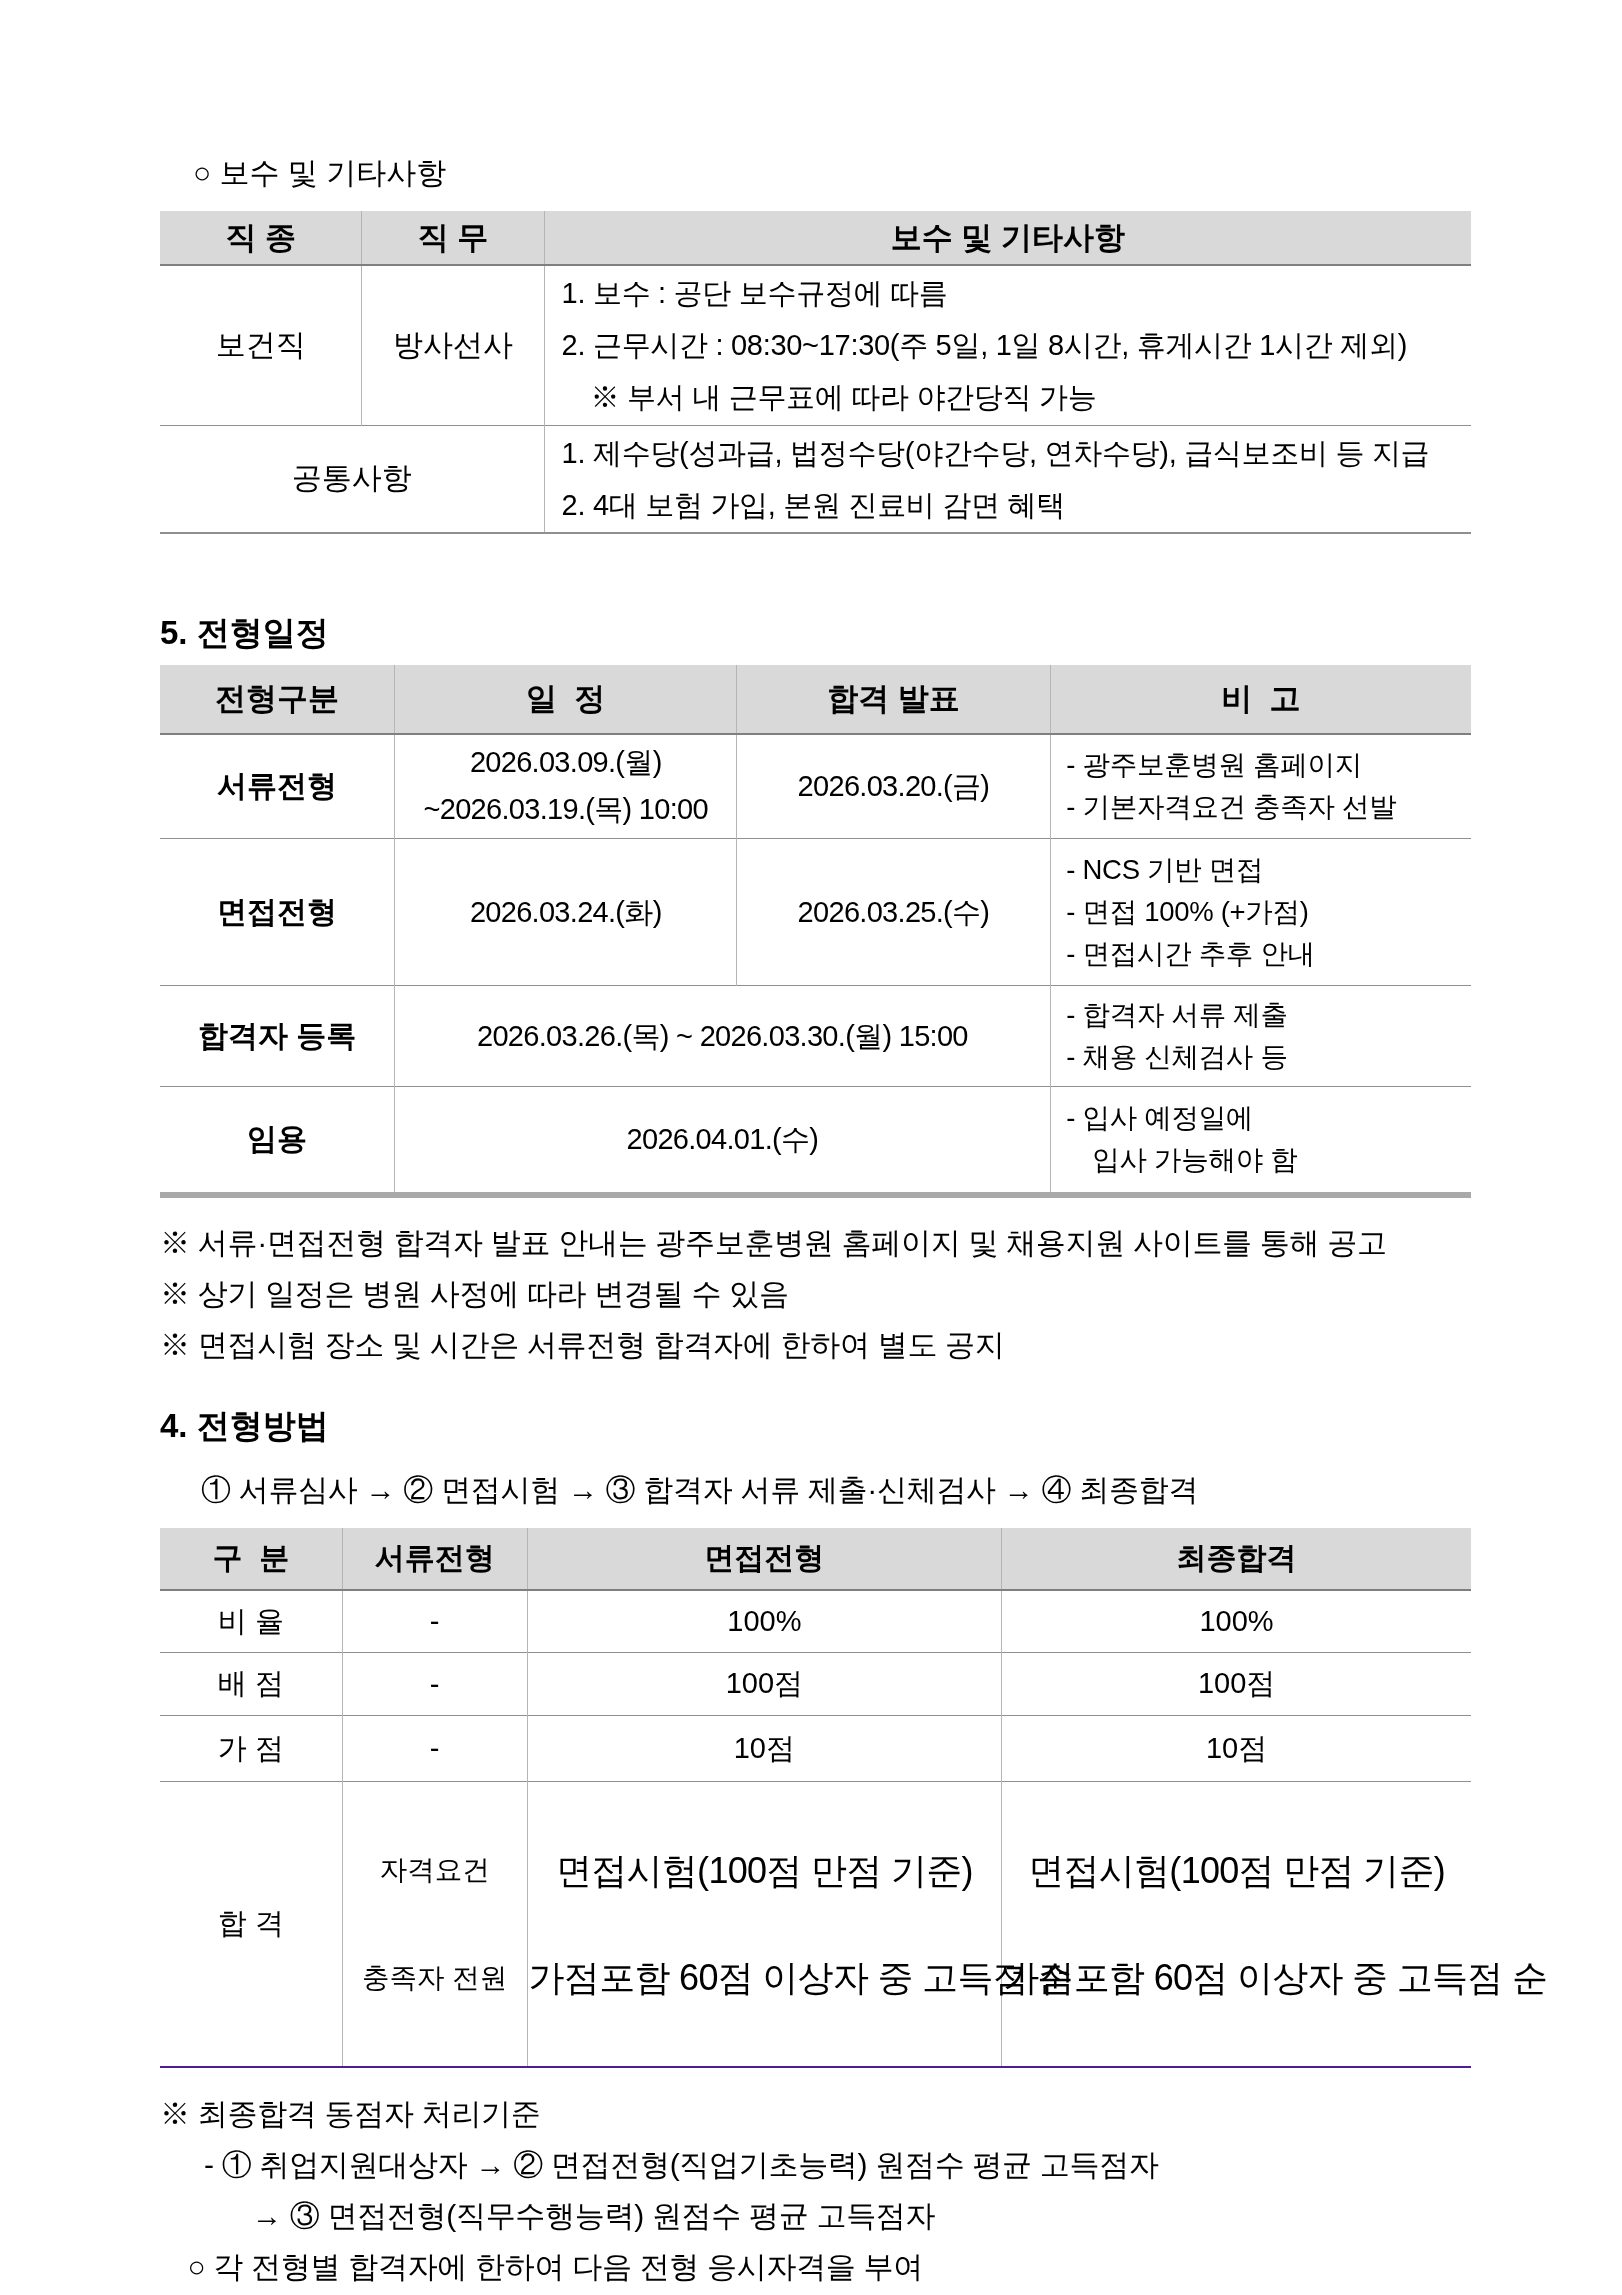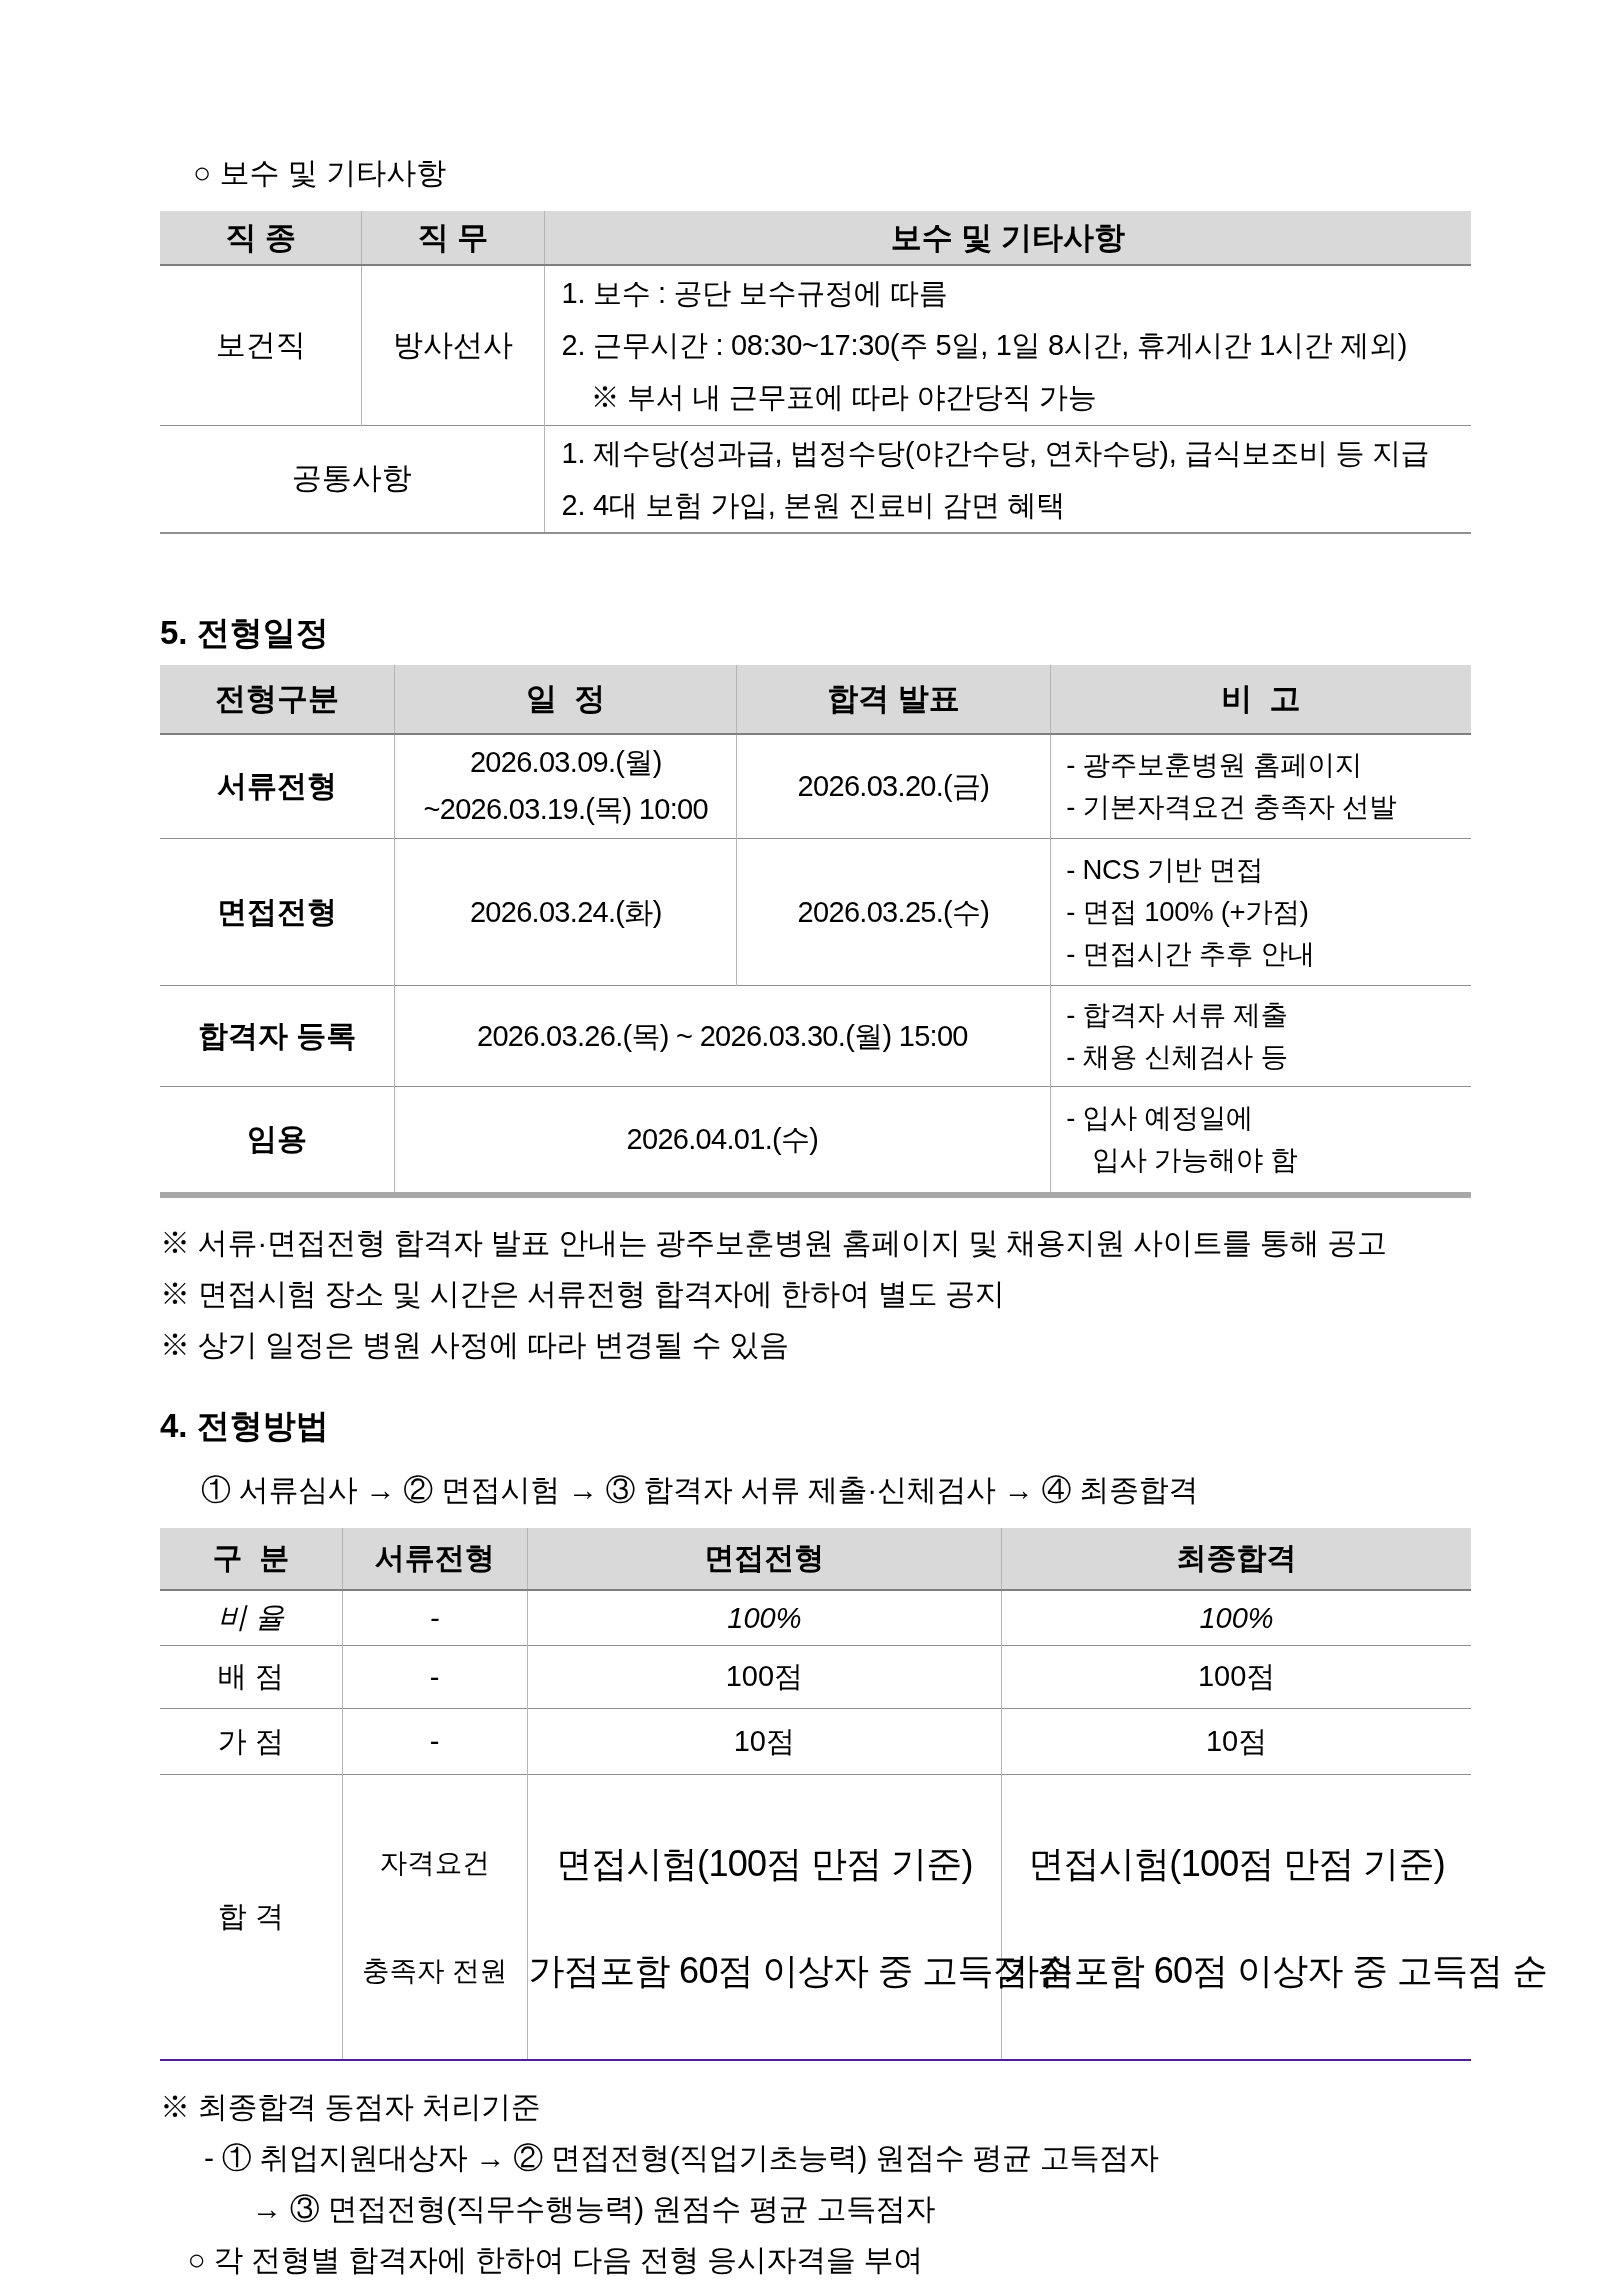--- a/index.html
+++ b/index.html
@@ -66,21 +66,21 @@
   .sched td.date div{font-size:29px;line-height:47px;white-space:nowrap;letter-spacing:-0.7px;}
   .sched td.notes{text-align:left;padding-left:15.7px;}
   .sched td.notes div{font-size:27.5px;line-height:42px;white-space:nowrap;letter-spacing:-0.3px;}
   .sched td.notes div.cont{padding-left:26px;}
 
   
   .method{margin-top:17px;border-bottom:2px solid #4c1d95;}
   .method .c1{width:13.9%;} .method .c2{width:14.1%;} .method .c3{width:36.2%;} .method .c4{width:35.8%;}
   .method th{font-size:30px;}
   .method thead tr{height:62px;}
-  .method .r0{height:56px;font-style:italic;} .method .r1{height:63px;} .method .r2{height:66px;} .method .r3{height:105px;}
+  .method .r0{height:63px;} .method .r1{height:63px;} .method .r2{height:66px;} .method .r3{height:105px;}
   .method td{white-space:pre;}
   .method td.small div{font-size:36px;line-height:41px;white-space:nowrap;letter-spacing:-0.7px;}
   .method td.two div{font-size:27.5px;line-height:42px;white-space:nowrap;}
 </style>
 </head>
 <body>
 
 <div class="page">
   <div class="content">
 
@@ -183,22 +183,22 @@
           <td class="notes">
             <div>- 입사 예정일에</div>
             <div class="cont">입사 가능해야 함</div>
           </td>
         </tr>
       </tbody>
     </table>
 
     <div class="fnotes">
       <div>※ 서류·면접전형 합격자 발표 안내는 광주보훈병원 홈페이지 및 채용지원 사이트를 통해 공고</div>
+      <div>※ 상기 일정은 병원 사정에 따라 변경될 수 있음</div>
       <div>※ 면접시험 장소 및 시간은 서류전형 합격자에 한하여 별도 공지</div>
-      <div>※ 상기 일정은 병원 사정에 따라 변경될 수 있음</div>
     </div>
 
     <div class="h-sec h-method">4. 전형방법</div>
     <div class="process">① 서류심사 → ② 면접시험 → ③ 합격자 서류 제출·신체검사 → ④ 최종합격</div>
 
     <table class="tbl method">
       <colgroup>
           <col class="c1">
           <col class="c2">
           <col class="c3">

